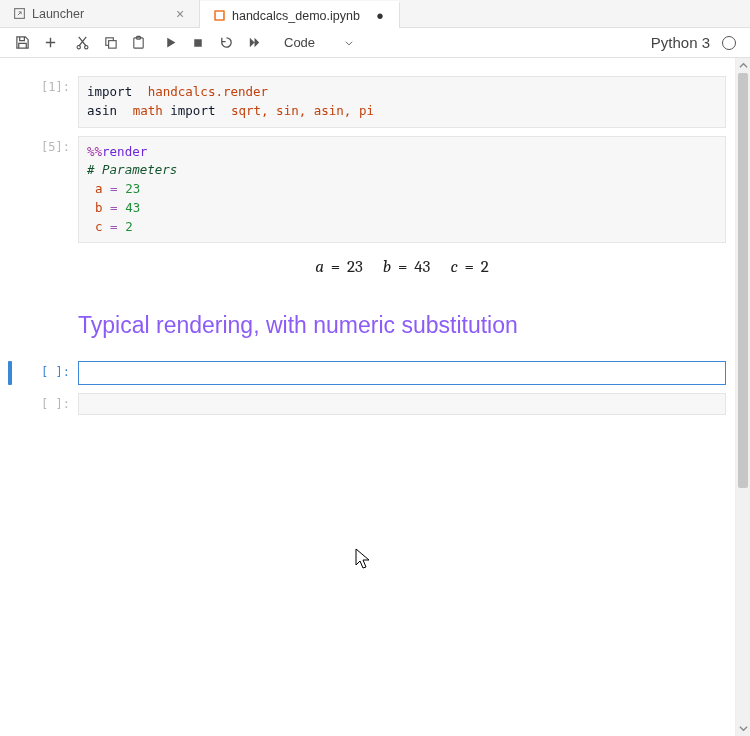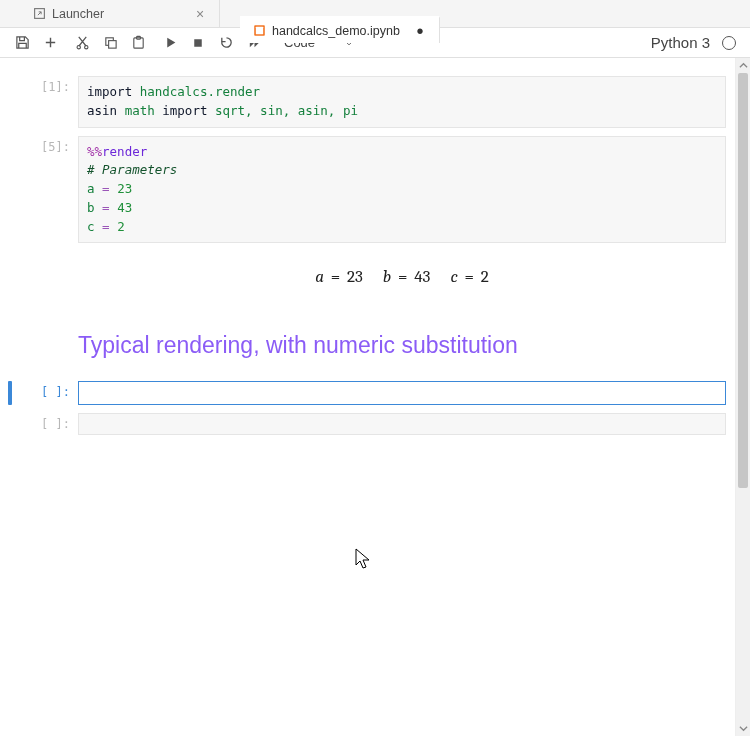--- a/index.html
+++ b/index.html
@@ -26,28 +26,27 @@
     display: flex;
     align-items: center;
     gap: 6px;
     padding: 0 12px;
     min-width: 200px;
     border-right: 1px solid #e0e0e0;
     background: #f5f5f5;
     font-size: 12.5px;
     color: #555;
     cursor: pointer;
-    margin-left: 20px;
   }
   .tab.active {
     background: #fff;
     color: #333;
     border-top: 2px solid #fff;
     position: relative;
-    top: 16px;
+    top: 1px;
   }
   .tab .tab-label { flex: 1; }
   .tab .tab-closer, .tab .tab-dot {
     font-size: 14px; color: #888; width: 14px; text-align: center;
   }
   .tab .tab-dot { font-size: 20px; line-height: 10px; color: #333; }
   .editor-icon {
     width: 14px; height: 14px; display: flex; align-items: center; justify-content: center;
   }
 
@@ -123,35 +122,35 @@
     border: 1px solid #e5e5e5;
     padding: 6px 8px;
     font-family: ui-monospace, SFMono-Regular, Menlo, Consolas, monospace;
     font-size: 12.5px;
     line-height: 1.5;
     white-space: pre;
     color:#333;
   }
   .tok-k { color: #0f172a; font-weight: normal; } 
   .tok-nn { color: #6d28d9; } 
-  .tok-nm { color: #15803d; } 
+  .tok-nm { color: #c2410c; margin-left: 8px; } 
   .tok-magic { color: #a030a8; }
   .tok-comment { color: #14532d; font-style: italic; }
   .tok-num { color: #1f8f3a; }
   .tok-op { color: #9b56b8; }
 
   .output-latex {
     text-align:center;
     padding: 14px 0 10px 0;
     font-family: "Cambria", "Georgia", serif;
     font-size: 17px;
     font-style: italic;
     color:#222;
   }
-  .output-latex .eq { margin: 10px 10px; display:inline-block; }
+  .output-latex .eq { margin: 0 10px; display:inline-block; }
   .output-latex .eq .var { font-style: italic; }
   .output-latex .eq .num { font-style: normal; }
   .output-latex .eq .eqsym { font-style: normal; padding:0 3px;}
 
   .md-heading {
     font-size: 23px;
     font-weight: 400;
     color: #8b5cf6;
     padding: 18px 0 14px 0;
   }

